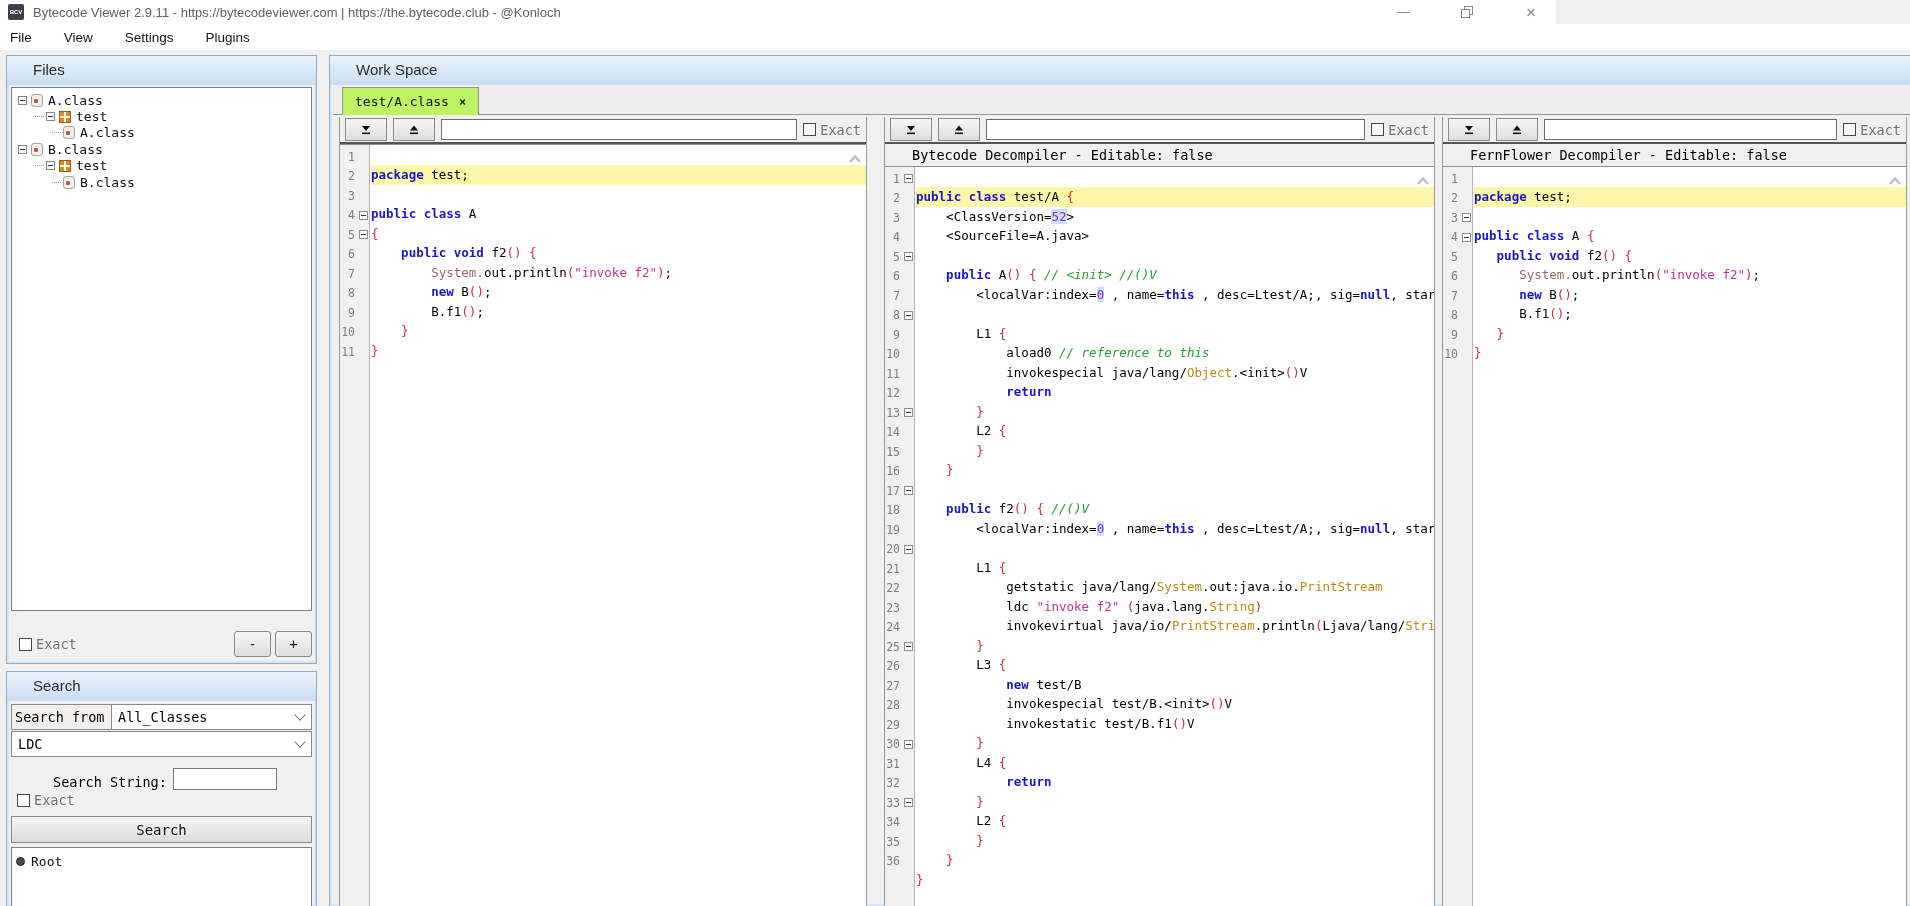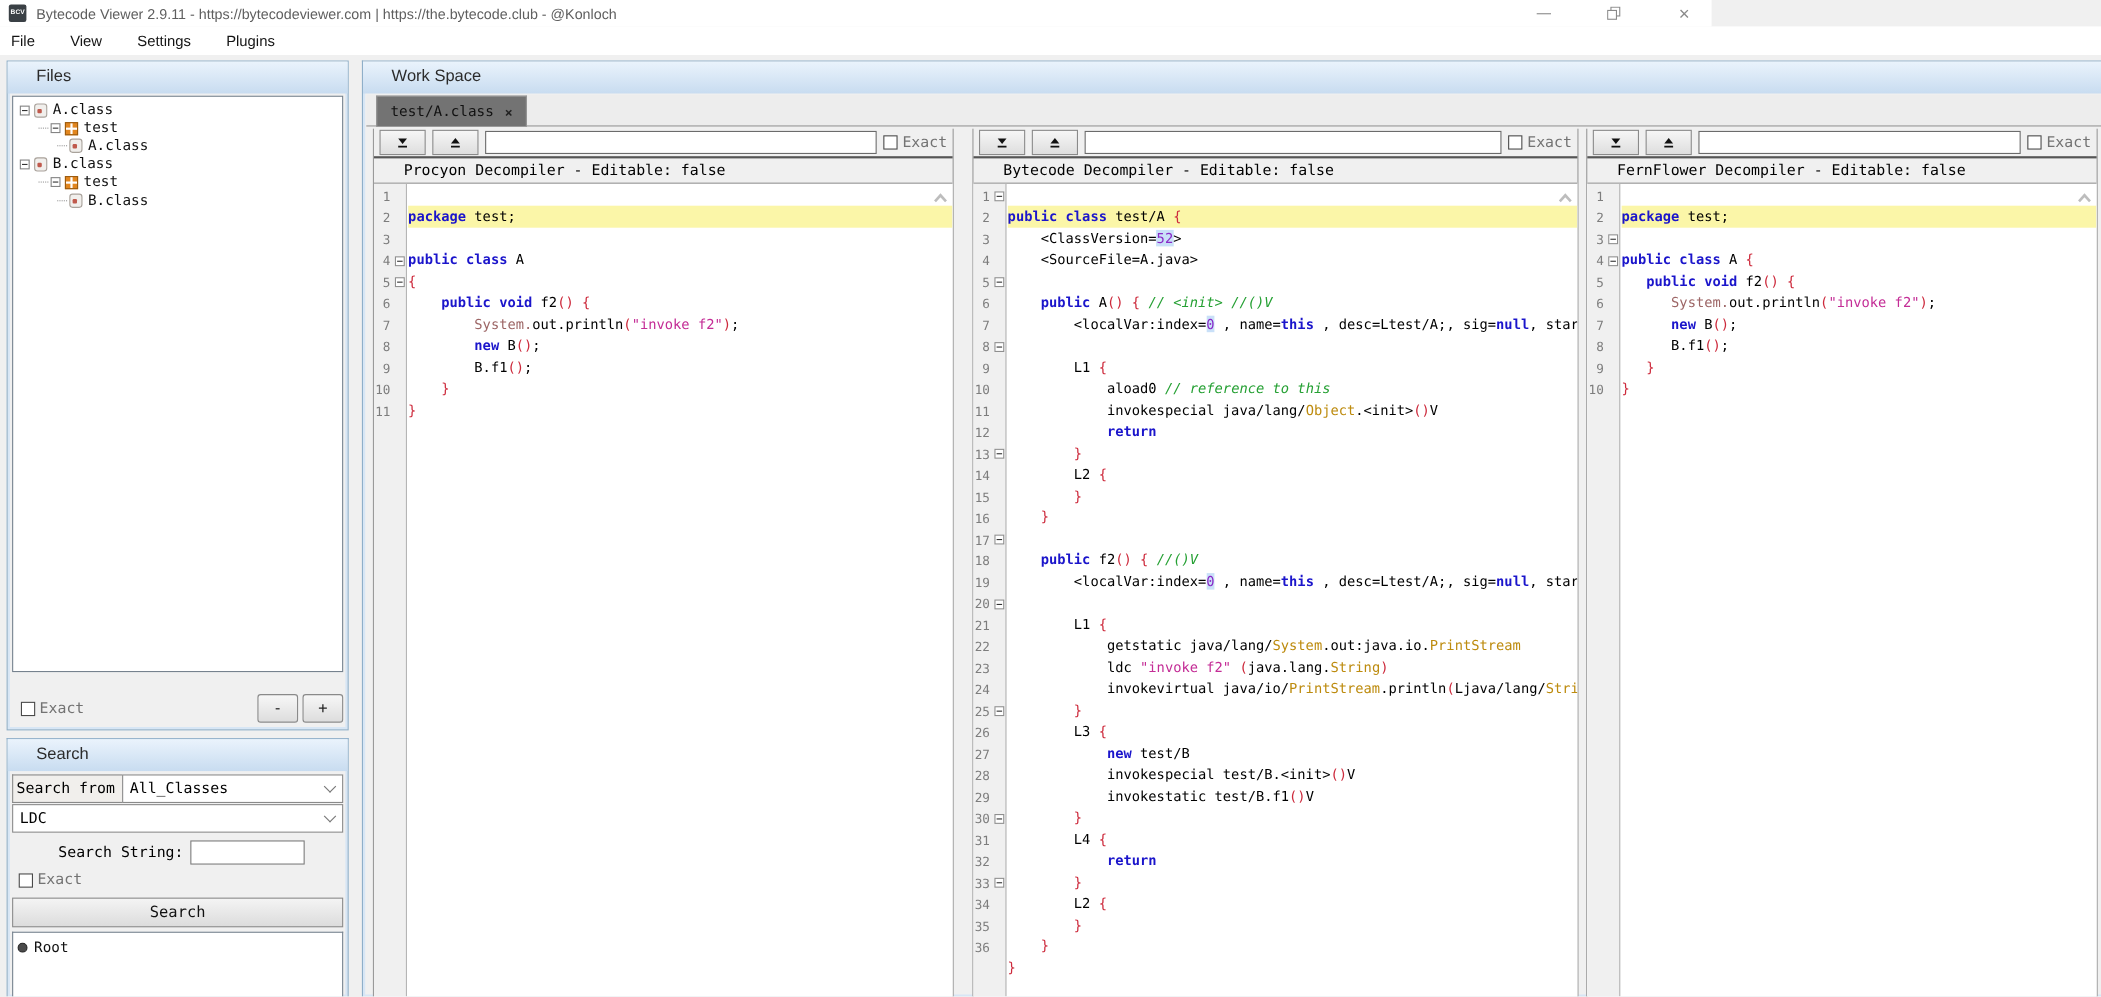--- a/index.html
+++ b/index.html
@@ -61,37 +61,37 @@
 
   
   .srow { position:absolute; left:4px; right:4px; display:flex; align-items:stretch; }
   .lblcell { width:100px; background:#f1efec; border:1px solid #8a8a8a; border-right:none;
              display:flex; align-items:center; padding-left:3px;
              font-family:"DejaVu Sans Mono", monospace; font-size:13.5px; }
   .combo { flex:1; background:#fff; border:1px solid #8a8a8a; display:flex; align-items:center;
            padding-left:6px; font-family:"DejaVu Sans Mono", monospace; font-size:13.5px; position:relative; }
   .combo .chev { position:absolute; right:7px; top:50%; width:8px; height:8px; margin-top:-6px;
                  border-right:1.5px solid #777; border-bottom:1.5px solid #777; transform:rotate(45deg); }
-  .sstring { position:absolute; left:4px; right:4px; top:88px; height:30px; display:flex; align-items:center; }
+  .sstring { position:absolute; left:4px; right:4px; top:88px; height:30px; display:flex; align-items:flex-end; }
   .sslabel { margin-left:42px; font-family:"DejaVu Sans Mono", monospace; font-size:13.5px; }
   .ssinput { width:104px; height:22px; margin-left:6px; border:1px solid #7a7a7a; background:#fff;
              font-family:"DejaVu Sans Mono", monospace; font-size:13px; padding:0 3px; }
   .sexact { position:absolute; left:10px; top:120px; }
   .searchbtn { position:absolute; left:4px; right:4px; top:144px; height:27px;
                border:1px solid #8a8a8a; background:linear-gradient(#f4f4f4,#dcdcdc);
                font-family:"DejaVu Sans Mono", monospace; font-size:14px; color:#111; }
   .stree { position:absolute; left:4px; right:4px; top:175px; bottom:0; background:#fff;
            border:1px solid #76828e; border-bottom:none; padding-top:5px; }
   .ic-root { width:9px; height:9px; border-radius:50%; background:#4a4a4a; border:1px solid #242424;
              margin:0 6px 0 4px; flex:none; }
 
   
   .tabbar { position:absolute; left:3px; right:3px; top:30px; height:29px; background:#ededed;
             border-bottom:1px solid #979797; }
-  .tab { position:absolute; left:9px; top:1px; height:28px; background:#737373;
+  .tab { position:absolute; left:9px; top:1px; height:28px; background:#bef264;
          border:1px solid #979797; border-bottom:none; display:flex; align-items:center;
          padding:0 12px; font-family:"DejaVu Sans Mono", monospace; font-size:13px; color:#111; }
   .tclose { margin-left:10px; font-size:12px; font-weight:bold; color:#222; }
 
   .pane { position:absolute; top:61px; bottom:0; border-left:1px solid #9a9a9a; border-right:1px solid #9a9a9a;
           background:#f0f0f0; display:flex; flex-direction:column; }
   .ptoolbar { height:27px; display:flex; align-items:center; gap:6px; padding:0 5px;
               border-bottom:2px solid #555; flex:none; }
   .abtn { width:42px; height:23px; border:1px solid #8a8a8a; background:linear-gradient(#f6f6f6,#dedede);
           display:flex; align-items:center; justify-content:center; flex:none; }
@@ -225,21 +225,20 @@
               <polygon points="6,1.5 10,6.5 2,6.5" fill="#111"></polygon>
               <rect x="2" y="8.5" width="8" height="1.6" fill="#111"></rect>
             </svg>
           </button>
           <input class="pfield" style="">
           <label class="chk">
             <span class="box"></span>
             <span>Exact</span>
           </label>
         </div>
-        <div class="pheadline">Procyon Decompiler - Editable: false</div>
         <div class="pcode">
           <div class="gutter">
             <div class="grow">
               <span class="gnum">1</span>
               <span class="gfold"></span>
             </div>
             <div class="grow">
               <span class="gnum">2</span>
               <span class="gfold"></span>
             </div>

